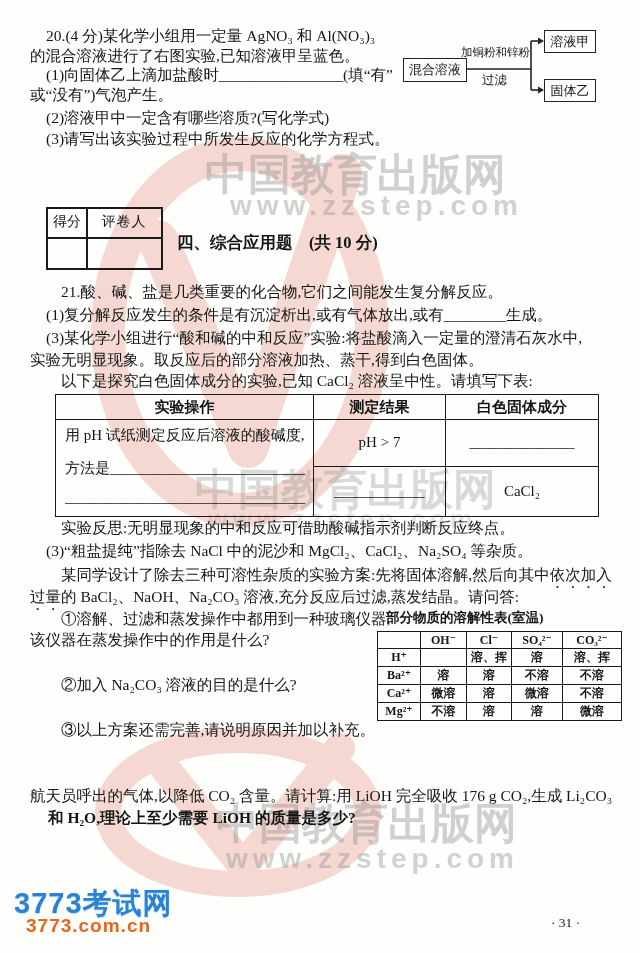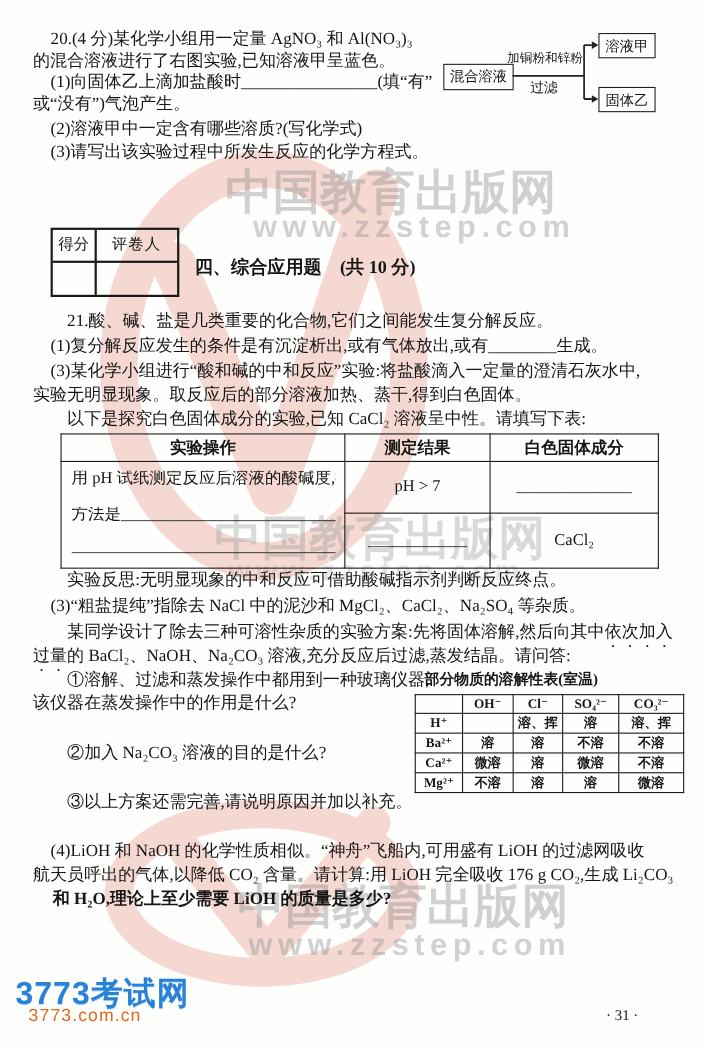--- a/index.html
+++ b/index.html
@@ -28,21 +28,21 @@
   .tb1 .opcell div{font-size:15px;line-height:1.0;white-space:nowrap;overflow:hidden;}
   .tb1 .mid{text-align:center;font-size:15px;}
   .soltitle{position:absolute;left:386px;top:609px;font-size:13.5px;font-weight:bold;white-space:nowrap;}
   .tb2{position:absolute;left:377px;top:631px;table-layout:fixed;}
   .tb2 td{border:1.4px solid #1a1a1a;font-size:12px;font-weight:bold;text-align:center;height:16px;padding:0;white-space:nowrap;}
   .emdot{-webkit-text-emphasis:filled dot #222;text-emphasis:filled dot #222;
          -webkit-text-emphasis-position:under;text-emphasis-position:under right;}
   .logo3773{position:absolute;left:14px;top:884px;font-size:29px;font-weight:bold;
             color:#2a82d6;letter-spacing:1px;white-space:nowrap;
             font-family:"Liberation Sans","DejaVu Sans",sans-serif;text-shadow:0 1px 0 #bfe0f5;}
-  .url3773{position:absolute;left:26px;top:915px;font-size:16px;font-weight:normal;color:#e2661c;
+  .url3773{position:absolute;left:26px;top:915px;font-size:19px;font-weight:bold;color:#e2661c;
            letter-spacing:1px;font-family:"Liberation Sans","DejaVu Sans",sans-serif;white-space:nowrap;}
   .pagenum{position:absolute;left:551px;top:915px;font-size:13.5px;white-space:nowrap;}
 </style>
 </head>
 <body>
 
 <div class="page">
 
   <div class="layer-wm">
     <svg class="stamp" width="640" height="953" viewBox="0 0 640 953">
@@ -134,21 +134,20 @@
       </table>
 
     <div class="ln" style="left:61px;top:519px;">实验反思:无明显现象的中和反应可借助酸碱指示剂判断反应终点。</div>
     <div class="ln" style="left:46px;top:542px;">(3)“粗盐提纯”指除去 NaCl 中的泥沙和 MgCl₂、CaCl₂、Na₂SO₄ 等杂质。</div>
     <div class="ln" style="left:61px;top:566px;"><span>某同学设计了除去三种可溶性杂质的实验方案:先将固体溶解,然后向其中</span><span class="emdot">依次加入</span></div>
     <div class="ln" style="left:61px;top:610px;">①溶解、过滤和蒸发操作中都用到一种玻璃仪器,</div>
     <div class="ln" style="left:30px;top:588px;"><span class="emdot">过量</span><span>的 BaCl₂、NaOH、Na₂CO₃ 溶液,充分反应后过滤,蒸发结晶。请问答:</span></div>
     <div class="ln" style="left:30px;top:631px;">该仪器在蒸发操作中的作用是什么?</div>
     <div class="ln" style="left:61px;top:676px;">②加入 Na₂CO₃ 溶液的目的是什么?</div>
     <div class="ln" style="left:61px;top:721px;">③以上方案还需完善,请说明原因并加以补充。</div>
-    <div class="ln" style="left:46px;top:765px;">(4)LiOH 和 NaOH 的化学性质相似。“神舟”飞船内,可用盛有 LiOH 的过滤网吸收</div>
     <div class="ln" style="left:30px;top:787px;">航天员呼出的气体,以降低 CO₂ 含量。请计算:用 LiOH 完全吸收 176 g CO₂,生成 Li₂CO₃</div>
     <div class="ln" style="left:48px;top:809px;font-weight:bold;">和 H₂O,理论上至少需要 LiOH 的质量是多少?</div>
 
     <div class="soltitle">部分物质的溶解性表(室温)</div>
     <table class="tb2">
       <colgroup>
           <col style="width:43px">
           <col style="width:46px">
           <col style="width:45px">
           <col style="width:51px">

